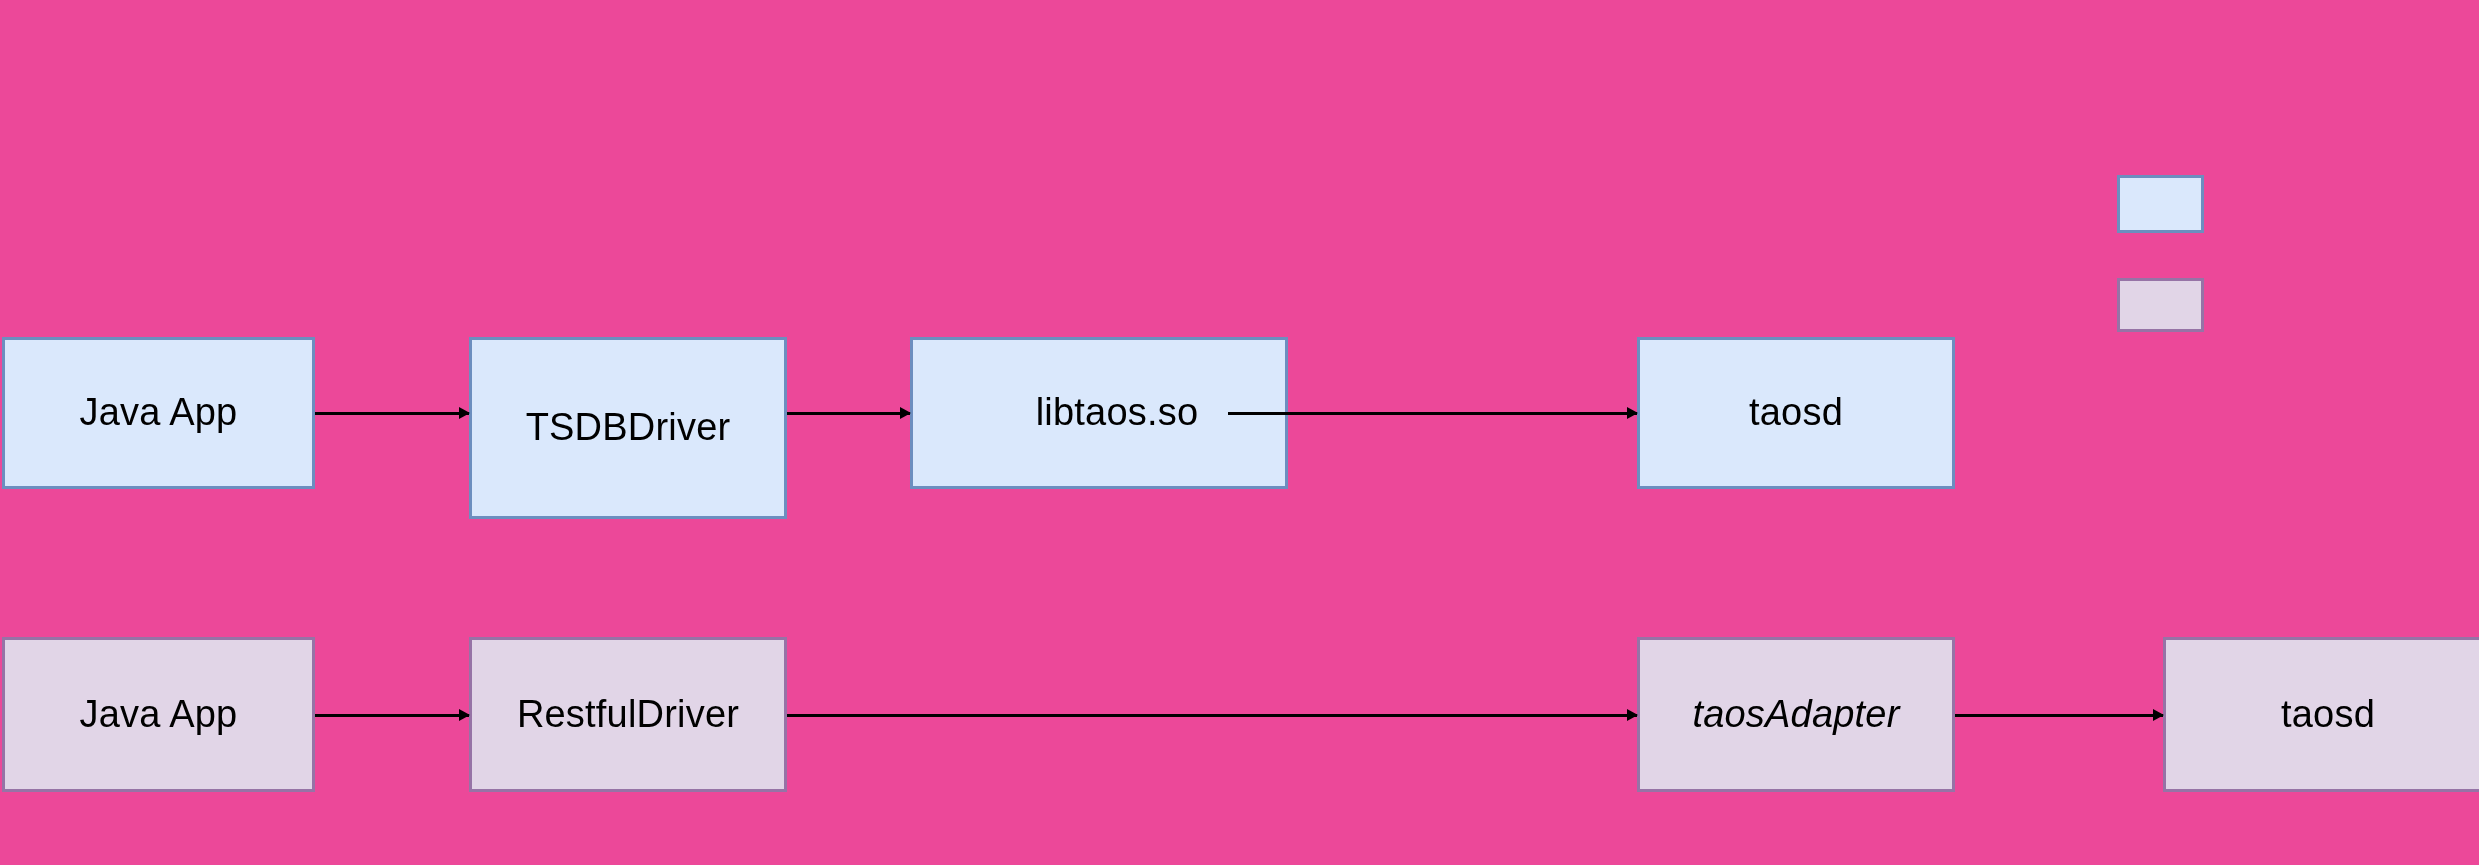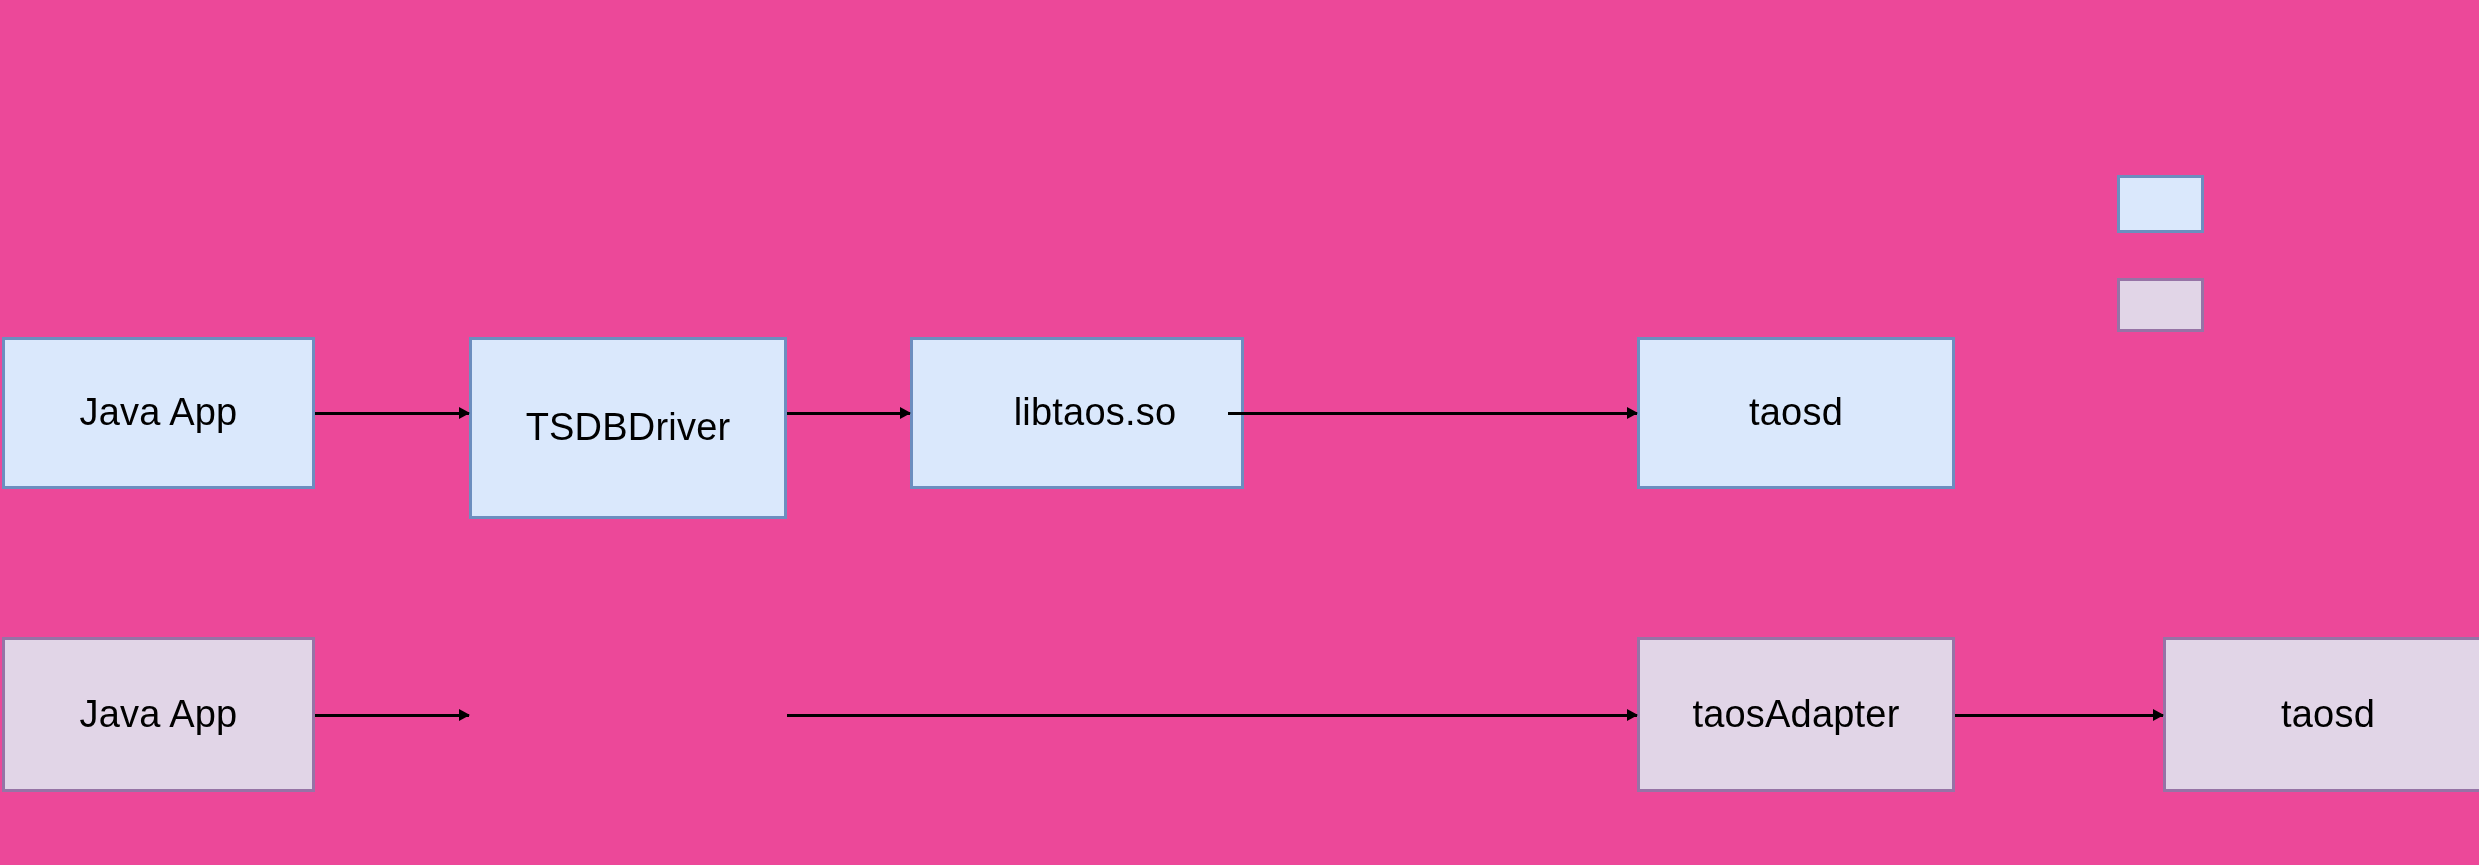--- a/index.html
+++ b/index.html
@@ -89,21 +89,21 @@
 <div id="canvas">
 
   <div class="node native" style="left:2px; top:337px; width:313px; height:152px;">
     <span class="node-label">Java App</span>
   </div>
 
   <div class="node native" style="left:469px; top:337px; width:318px; height:182px;">
     <span class="node-label">TSDBDriver</span>
   </div>
 
-  <div class="node native" style="left:910px; top:337px; width:334px; height:152px;padding-left:36px;">
+  <div class="node native" style="left:910px; top:337px; width:378px; height:152px;padding-left:36px;">
     <span class="node-label">libtaos.so</span>
   </div>
 
   <div class="node native" style="left:1637px; top:337px; width:318px; height:152px;">
     <span class="node-label">taosd</span>
   </div>
 
   <div class="edge" style="left:315px; top:412px; width:154px;">
     <span class="arrowhead"></span>
   </div>
@@ -111,22 +111,25 @@
     <span class="arrowhead"></span>
   </div>
   <div class="edge" style="left:1228px; top:412px; width:409px;">
     <span class="arrowhead"></span>
   </div>
 
   <div class="node rest" style="left:2px; top:637px; width:313px; height:155px;">
     <span class="node-label">Java App</span>
   </div>
 
+  <div class="node rest" style="left:469px; top:637px; width:318px; height:155px;">
+    <span class="node-label">RestfulDriver</span>
+  </div>
 
-  <div class="node rest" style="left:1637px; top:637px; width:318px; height:155px;">
+  <div class="node rest" style="left:1637px; top:637px; width:318px; height:155px;font-style:italic;">
     <span class="node-label">taosAdapter</span>
   </div>
 
   <div class="node rest" style="left:2163px; top:637px; width:330px; height:155px;">
     <span class="node-label">taosd</span>
   </div>
 
   <div class="edge" style="left:315px; top:714px; width:154px;">
     <span class="arrowhead"></span>
   </div>

